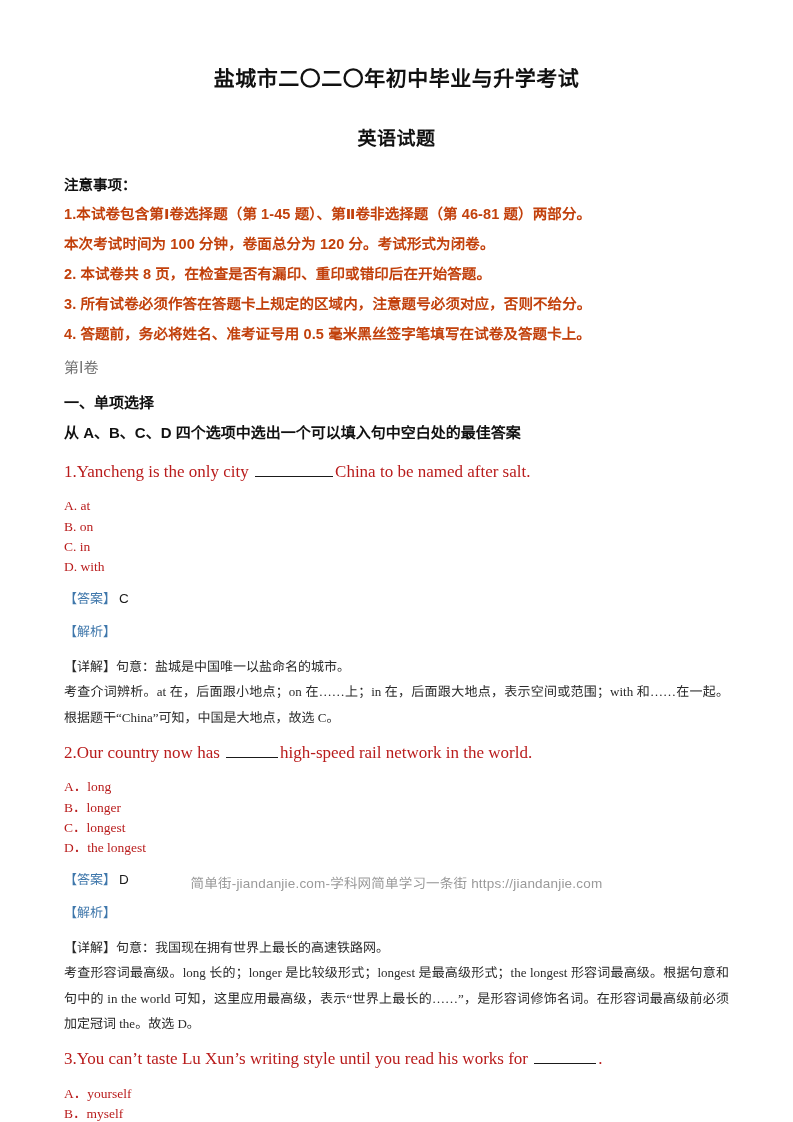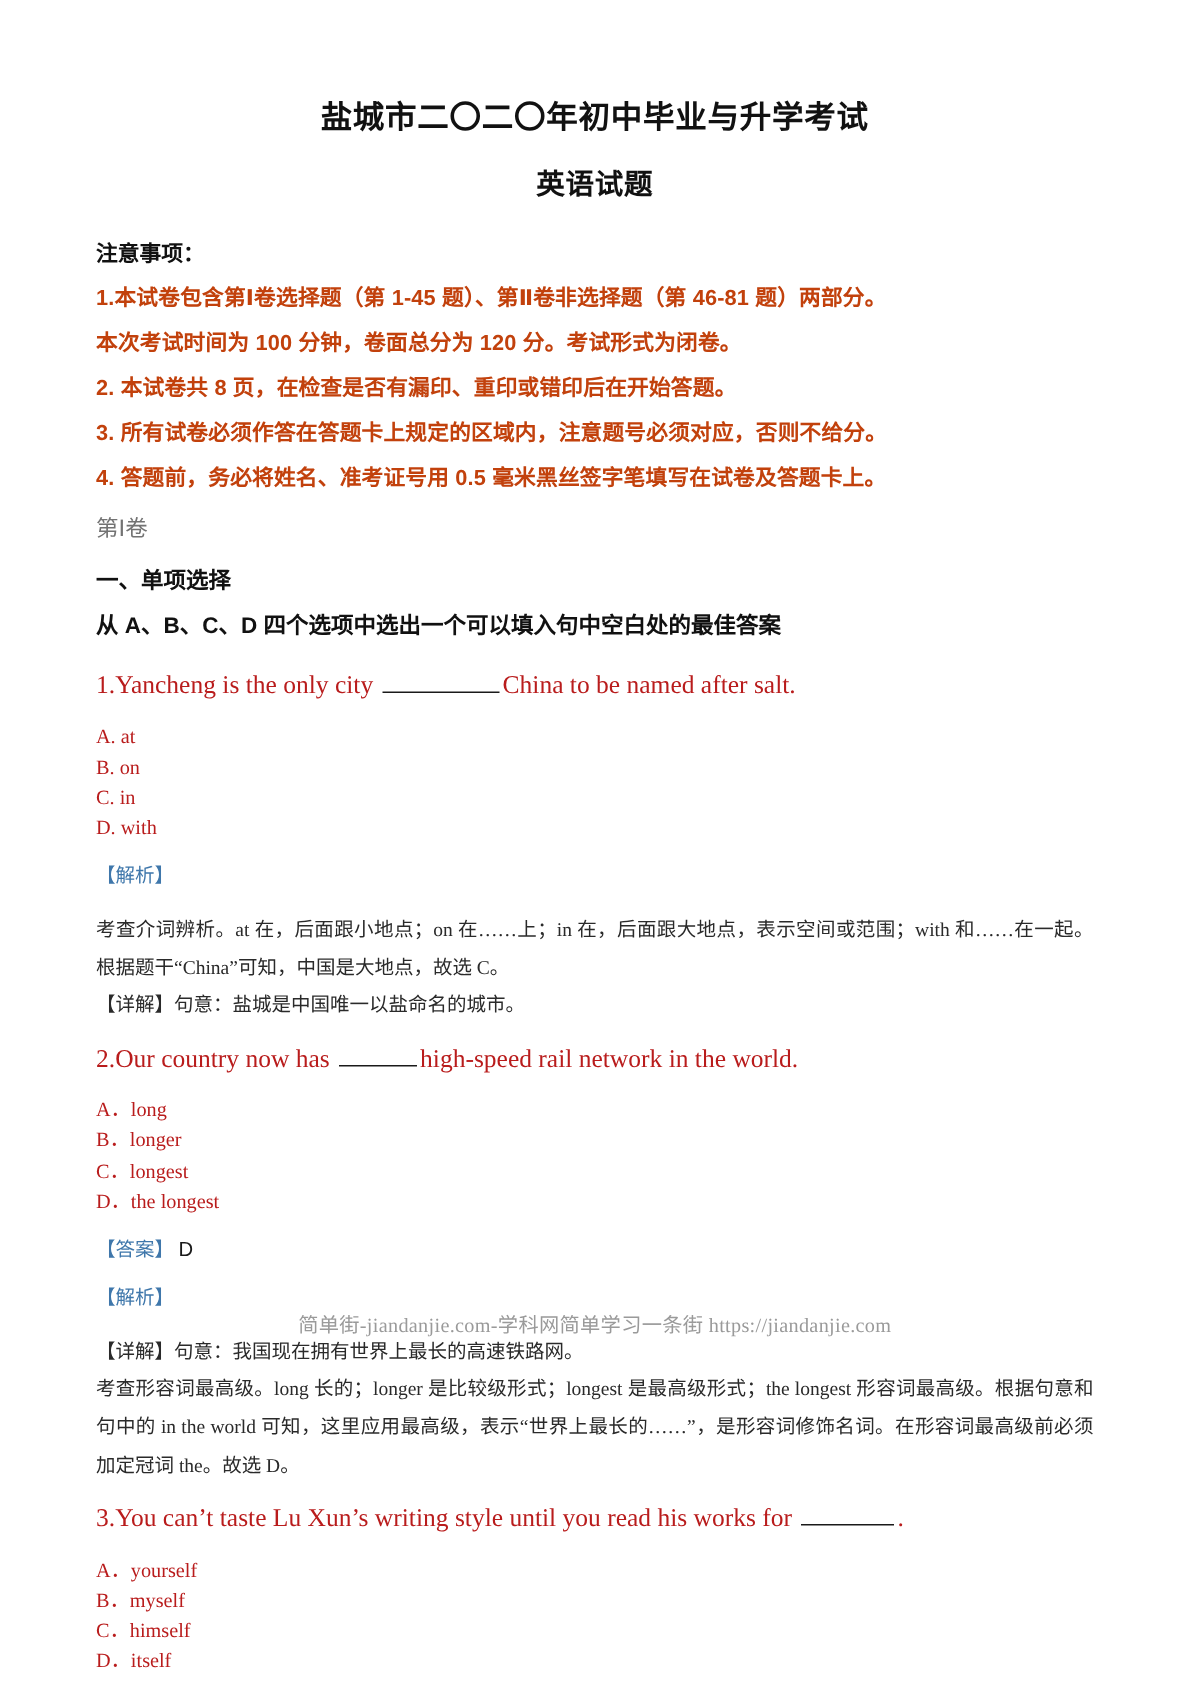--- a/index.html
+++ b/index.html
@@ -37,21 +37,21 @@
     padding-top: 66px;
     line-height: 1.25;
   }
   .doc-subtitle {
     text-align: center;
     font-family: "Liberation Sans", "DejaVu Sans", sans-serif;
     font-weight: bold;
     font-size: 19px;
     letter-spacing: 0.5px;
     color: #111;
-    margin: 0;
+    margin: 15px;
     padding-top: 20px;
     line-height: 1.25;
   }
 
   
   .notice {
     margin-top: 24px;
   }
   .notice-head {
     font-family: "Liberation Sans", "DejaVu Sans", sans-serif;
@@ -164,21 +164,21 @@
   }
   .explain p { margin: 0; }
 
   
   .footer {
     position: absolute;
     left: 0;
     right: 0;
     bottom: 22px;
     text-align: center;
-    font-family: Liberation Serif, serif;
+    font-family: Liberation Sans, sans-serif;
     font-size: 13.5px;
     color: #9a9a9a;
     letter-spacing: 0.2px;
   }
 </style>
 </head>
 <body>
 
 <div class="page">
 
@@ -204,25 +204,28 @@
       <span>1.</span><span>Yancheng is the only city</span>
       <span class="blank blank-lg"></span><span>China to be named after salt.</span>
     </p>
     <div class="q-options">
       <span class="opt">A. at</span>
       <span class="opt">B. on</span>
       <span class="opt">C. in</span>
       <span class="opt">D. with</span>
     </div>
     <div class="marker-row">
+      <span class="marker">【答案】</span><span class="answer-letter">C</span>
+    </div>
+    <div class="marker-row">
       <span class="marker">【解析】</span>
     </div>
     <div class="explain">
+      <p>【详解】句意：盐城是中国唯一以盐命名的城市。</p>
       <p>考查介词辨析。at 在，后面跟小地点；on 在……上；in 在，后面跟大地点，表示空间或范围；with 和……在一起。根据题干“China”可知，中国是大地点，故选 C。</p>
-      <p>【详解】句意：盐城是中国唯一以盐命名的城市。</p>
     </div>
   </div>
 
   <div class="question-block">
     <p class="q-stem">
       <span>2.</span><span>Our country now has</span>
       <span class="blank blank-md"></span><span>high-speed rail network in the world.</span>
     </p>
     <div class="q-options">
       <span class="opt">A．long</span>

